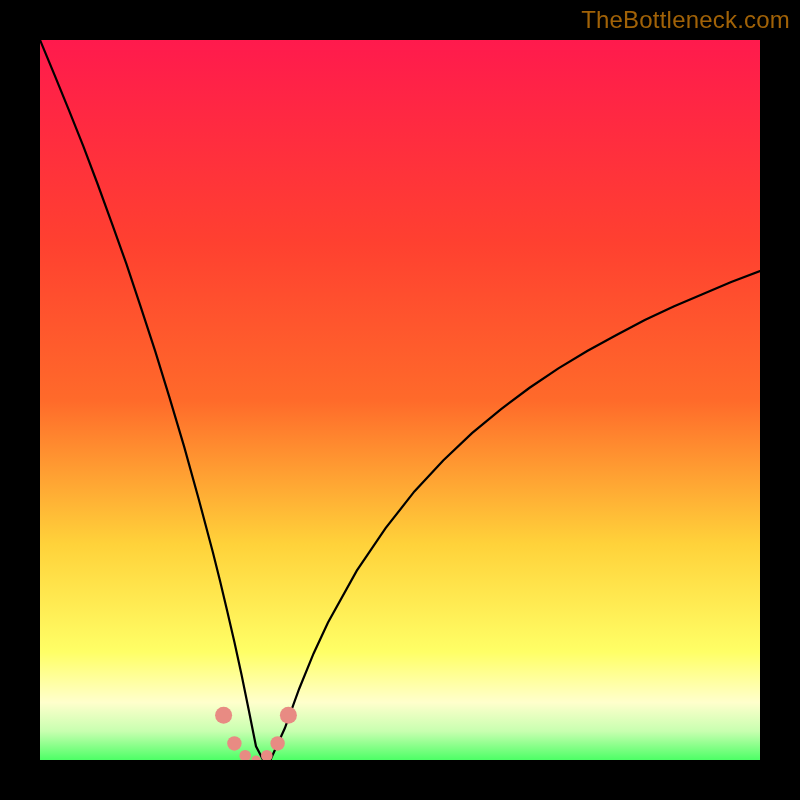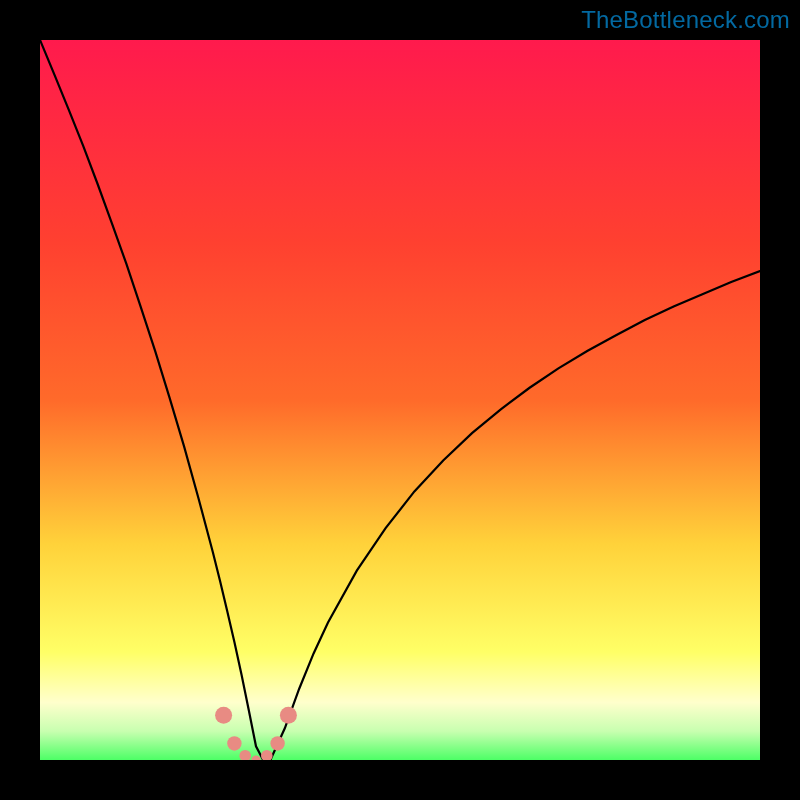--- a/index.html
+++ b/index.html
@@ -23,21 +23,21 @@
     position: absolute;
     left: 40px;
     top: 40px;
     width: 720px;
     height: 720px;
   }
   .watermark {
     position: absolute;
     top: 6px;
     right: 10px;
-    color: #0369a1;
+    color: #a16207;
     font-size: 24px;
     letter-spacing: 0.2px;
     font-weight: 500;
   }
   svg {
     display: block;
   }
 </style>
 </head>
 <body>

